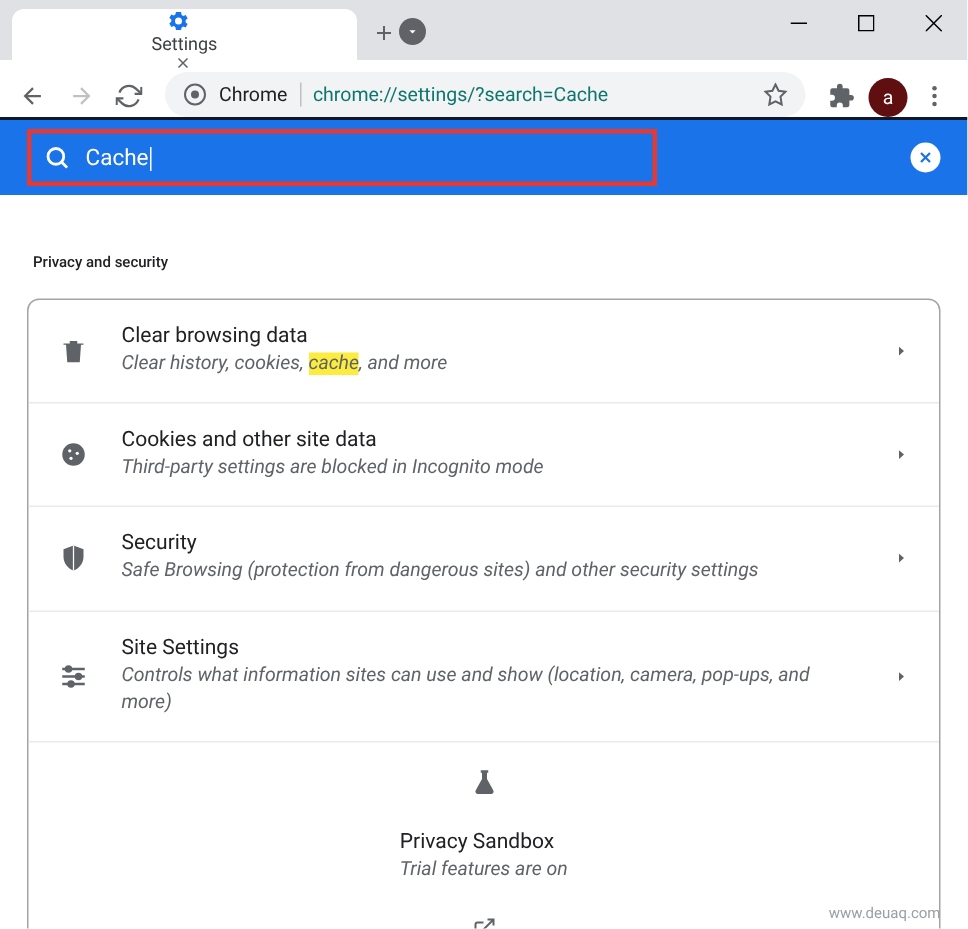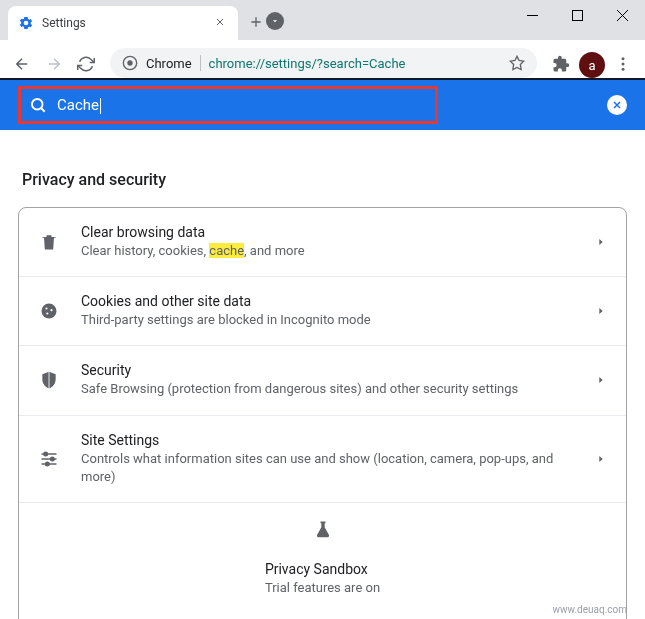--- a/index.html
+++ b/index.html
@@ -1,20 +1,20 @@
 <!DOCTYPE html>
 <html><head>
 <meta charset="utf-8">
 <style>
   * { box-sizing: border-box; margin: 0; padding: 0; }
   body { font-family: 'Segoe UI', Roboto, Arial, sans-serif; font-size: 13px; background: #fff; width: 645px; height: 619px; overflow: hidden; position: relative; }
   
   
   .titlebar { height: 40px; background: #dfe1e5; display: flex; align-items: flex-end; }
-  .tab { background: #fff; height: 34px; margin-left: 8px; border-radius: 8px 8px 0 0; display: flex; align-items: center; padding: 0 10px; width: 230px; position: relative; }
+  .tab { background: #fff; height: 34px; margin-left: 8px; border-radius: 8px 8px 0 0; display: flex; align-items: center; padding: 0 10px; width: 230px; position: relative; flex-direction: column; }
   .tab .favicon { width: 16px; height: 16px; margin-right: 8px; color: #1a73e8; }
   .tab .title { flex: 1; color: #3c4043; font-size: 12px; }
   .tab .close { width: 14px; height: 14px; color: #5f6368; }
   .newtab { margin-left: 10px; margin-bottom: 8px; width: 18px; height: 18px; color: #5f6368; }
   .wincontrols { margin-left: auto; display: flex; height: 30px; align-self: flex-start; }
   .wincontrols > div { width: 45px; display: flex; align-items: center; justify-content: center; color: #000; }
   .chev-bubble { width: 18px; height: 18px; border-radius: 50%; background: #5f6368; color: #fff; display: flex; align-items: center; justify-content: center; margin-right: 6px; margin-bottom: 10px; align-self: flex-end; }
   
   
   .toolbar { height: 40px; background: #fff; border-bottom: 2px solid #0f172a; display: flex; align-items: flex-end; padding: 0 8px; gap: 4px; }
@@ -30,28 +30,28 @@
   
   .searchbar { background: #1a73e8; height: 50px; display: flex; align-items: center; padding: 0 18px; }
   .searchbox { border: 3px solid #e53935; height: 38px; flex: 0 0 420px; display: flex; align-items: center; padding: 0 8px; gap: 10px; }
   .searchbox .sicon { color: #fff; }
   .searchbox .stext { color: #fff; font-size: 15px; position: relative; }
   .caret { display: inline-block; width: 1px; height: 16px; background: #fff; vertical-align: middle; margin-left: 1px; }
   .clearsearch { margin-left: auto; width: 20px; height: 20px; border-radius: 50%; background: #fff; color: #1a73e8; display: flex; align-items: center; justify-content: center; }
   
   
   .content { padding: 24px 18px; }
-  .section-title { font-size: 16px; color: #202124; margin: 16px 4px 18px; font-weight: 500; }
+  .section-title { font-size: 10px; color: #202124; margin: 16px 4px 18px; font-weight: 500; }
   .card { border: 1px solid #a3a3a3; border-radius: 8px; overflow: hidden; }
   .row { display: flex; align-items: center; padding: 16px 20px; border-bottom: 1px solid #e8eaed; gap: 22px; }
   .row:last-child { border-bottom: none; flex-direction: column; }
   .row .ricon { width: 20px; color: #5f6368; flex-shrink: 0; }
   .row .rtext { flex: 1; }
   .row .rtitle { font-size: 14px; color: #202124; margin-bottom: 2px; }
-  .row .rsub { font-size: 13px; color: #5f6368; line-height: 1.4; }
+  .row .rsub { font-size: 13px; color: #5f6368; line-height: 1.4; font-style: italic; }
   .row .chev { color: #5f6368; }
   .highlight { background: #fcec3f; }
   
   .watermark { position: absolute; right: 18px; bottom: 4px; font-size: 10px; color: #9aa0a6; }
   
   svg { display: block; }
 </style>
 </head>
 <body>
 

